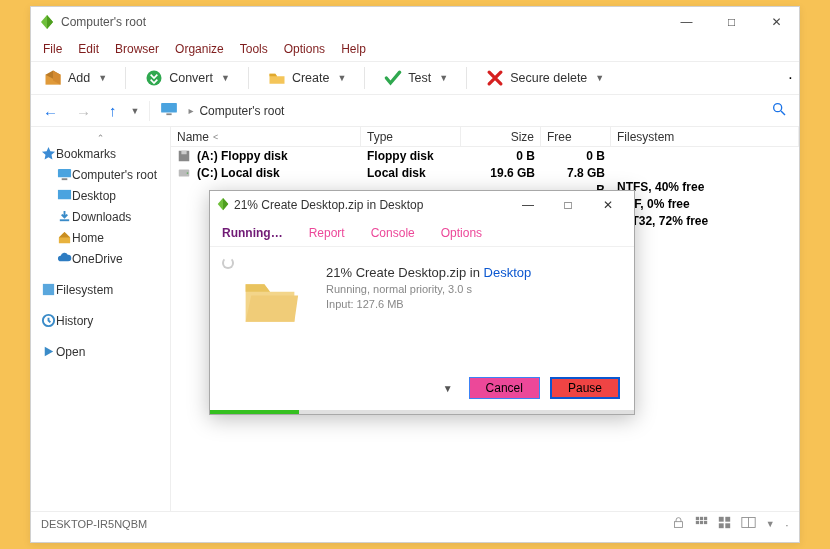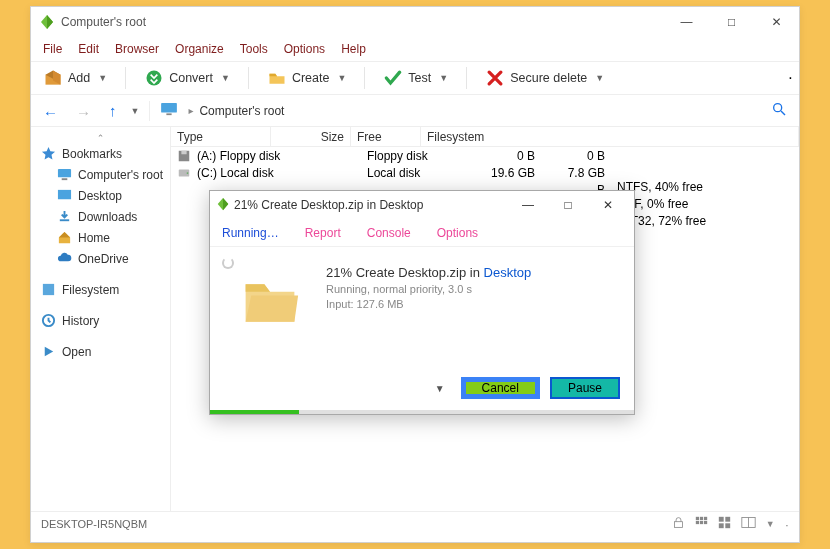--- a/index.html
+++ b/index.html
@@ -35,35 +35,35 @@
   .dropdown-tiny { color:#666; font-size:9px; cursor:pointer; }
   .monitor-glyph svg { width:18px; height:14px; }
   .crumbs { display:flex; align-items:center; gap:6px; flex:1; font-size:12px; color:#333;}
   .crumb-arrow{ color:#888; font-size:10px;}
   .search-icon { color:#1a73e8; font-size:15px; padding:4px; cursor:pointer;}
 
   
   .content { display:flex; height:384px; }
   .sidebar { width:140px; border-right:1px solid #eee; padding:6px 2px; font-size:12px; color:#333; overflow:hidden;}
   .sidebar .caret { text-align:center; font-size:9px; color:#888; cursor:pointer;}
-  .sbitem { display:flex; align-items:center; gap:6px; padding:3px 8px; cursor:pointer; white-space:nowrap;}
+  .sbitem { display:flex; align-items:center; padding:3px 8px; cursor:pointer; white-space:nowrap;}
   .sbitem.indent { padding-left:24px;}
   .sbitem svg { width:15px; height:15px; flex-shrink:0;}
   .sbgroup { margin-top:10px;}
 
   .main { flex:1; display:flex; flex-direction:column; font-size:12px;}
   .cols { display:flex; border-bottom:1px solid #eee; color:#333; height:20px; align-items:center; position:relative;}
   .col { border-right:1px solid #eee; padding:2px 6px; display:flex; align-items:center; gap:4px; height:100%; cursor:pointer;}
   .col.name{ width:190px;}
   .col.type{ width:100px;}
   .col.size{ width:80px; justify-content:flex-end;}
   .col.free{ width:70px; justify-content:flex-start;}
   .col.fs{ flex:1;}
   .row { display:flex; align-items:center; height:17px; padding:0; }
-  .cell { padding:0 6px; overflow:hidden; white-space:nowrap;}
+  .cell { padding:0 6px; overflow:hidden; white-space:nowrap;font-weight:bold;}
   .cell.name{ width:190px; display:flex; align-items:center; gap:6px;}
   .cell.name svg { width:14px; height:14px; flex-shrink:0;}
   .cell.type{ width:100px;}
   .cell.size{ width:80px; text-align:right;}
   .cell.free{ width:70px; text-align:right;}
   .cell.fs{ flex:1;margin-top:28px;}
 
   
   .statusbar { height:25px; border-top:1px solid #eee; display:flex; align-items:center; padding:0 10px; font-size:11px; color:#666; justify-content:space-between;}
   .sb-icons { display:flex; gap:10px; align-items:center; color:#888;}
@@ -74,32 +74,32 @@
   .modal {
     position:absolute; left:178px; top:183px; width:426px; height:225px;
     background:#fff; border:1px solid #a8a8a8; box-shadow:0 4px 20px rgba(0,0,0,0.25);
     display:flex; flex-direction:column;
   }
   .modal .mtitle { height:28px; display:flex; align-items:center; padding:0 6px; font-size:12px; color:#333;}
   .modal .mtitle .title-text { flex:1; margin-left:4px;}
   .modal .mtitle .mb { width:40px; height:28px; display:flex; align-items:center; justify-content:center; cursor:pointer; font-size:12px;}
   .modal .tabs { height:28px; display:flex; align-items:center; font-size:12px; padding:0 10px; gap:22px; border-bottom:1px solid #f0f0f0;}
   .modal .tab { color:#ec4899; padding:4px 2px; cursor:pointer;}
-  .modal .tab.active { color:#1d4ed8; font-weight:400;}
+  .modal .tab.active { color:#701a75; font-weight:700;}
   .modal .body { flex:1; position:relative; padding:12px 16px; }
   .spinner { width:12px; height:12px; border:2px solid #ccc; border-radius:50%; border-top-color:transparent; position:absolute; left:12px; top:10px; }
   .folder-big { position:absolute; left:30px; top:24px; width:60px; height:60px; }
   .info { margin-left:100px; margin-top:6px;}
   .info .line1 { font-size:13px; color:#333;}
   .info .line1 .link { color:#0b57d0; cursor:pointer;}
   .info .sub { font-size:11px; color:#888; margin-top:3px;}
   .modal .footer { height:44px; display:flex; align-items:center; justify-content:flex-end; gap:10px; padding:0 14px;}
   .modal .footer .dd { color:#555; font-size:10px; cursor:pointer; margin-right:6px;}
-  .btn { height:22px; padding:0 16px; font-size:12px; border:5px solid #3b82f6; background:#84cc16; cursor:pointer; display:inline-flex; align-items:center;}
-  .btn.primary { border:2px solid #0b57d0; background:#14b8a6;}
+  .btn { height:22px; padding:0 16px; font-size:12px; border:1px solid #3b82f6; background:#ec4899; cursor:pointer; display:inline-flex; align-items:center;}
+  .btn.primary { border:2px solid #0b57d0; background:#ef4444;}
   .progress { height:4px; background:#e0e0e0; }
   .progress .bar{ height:100%; background:#35c020;}
 </style>
 </head>
 <body>
 
 <div class="window">
 
   <div class="titlebar">
     <span class="app-icon">
@@ -266,20 +266,24 @@
           <svg viewBox="0 0 16 16">
               <path fill="#3a8bc8" d="M4 3l9 5-9 5z"></path>
             </svg>
           <span>Open</span>
         </div>
       </div>
     </div>
 
     <div class="main">
       <div class="cols">
+        <div class="col name">
+            <span>Name</span>
+            <span style="font-size:9px;color:#888;">&lt;</span>
+          </div>
         <div class="col type">
             <span>Type</span>
           </div>
         <div class="col size">
             <span>Size</span>
           </div>
         <div class="col free">
             <span>Free</span>
           </div>
         <div class="col fs">

